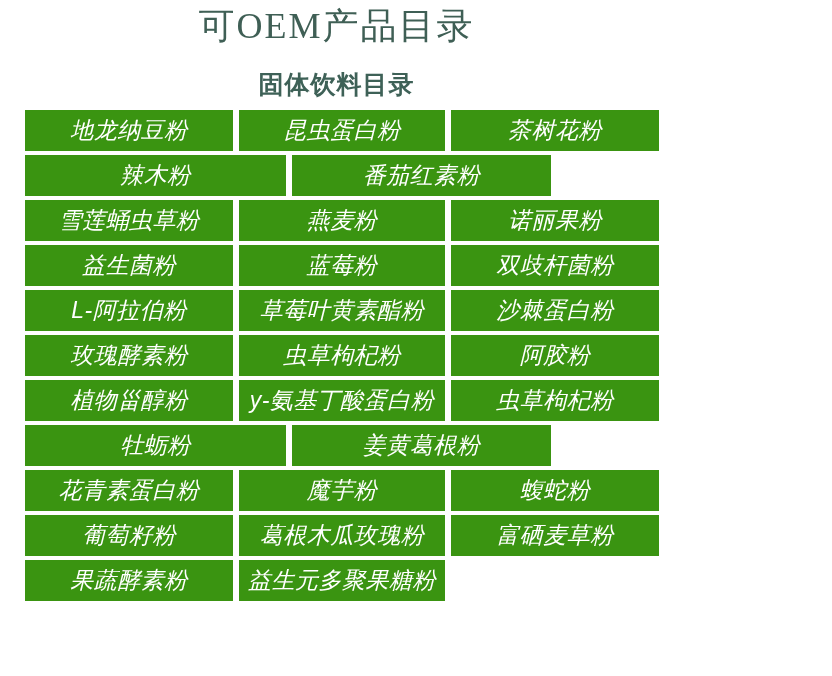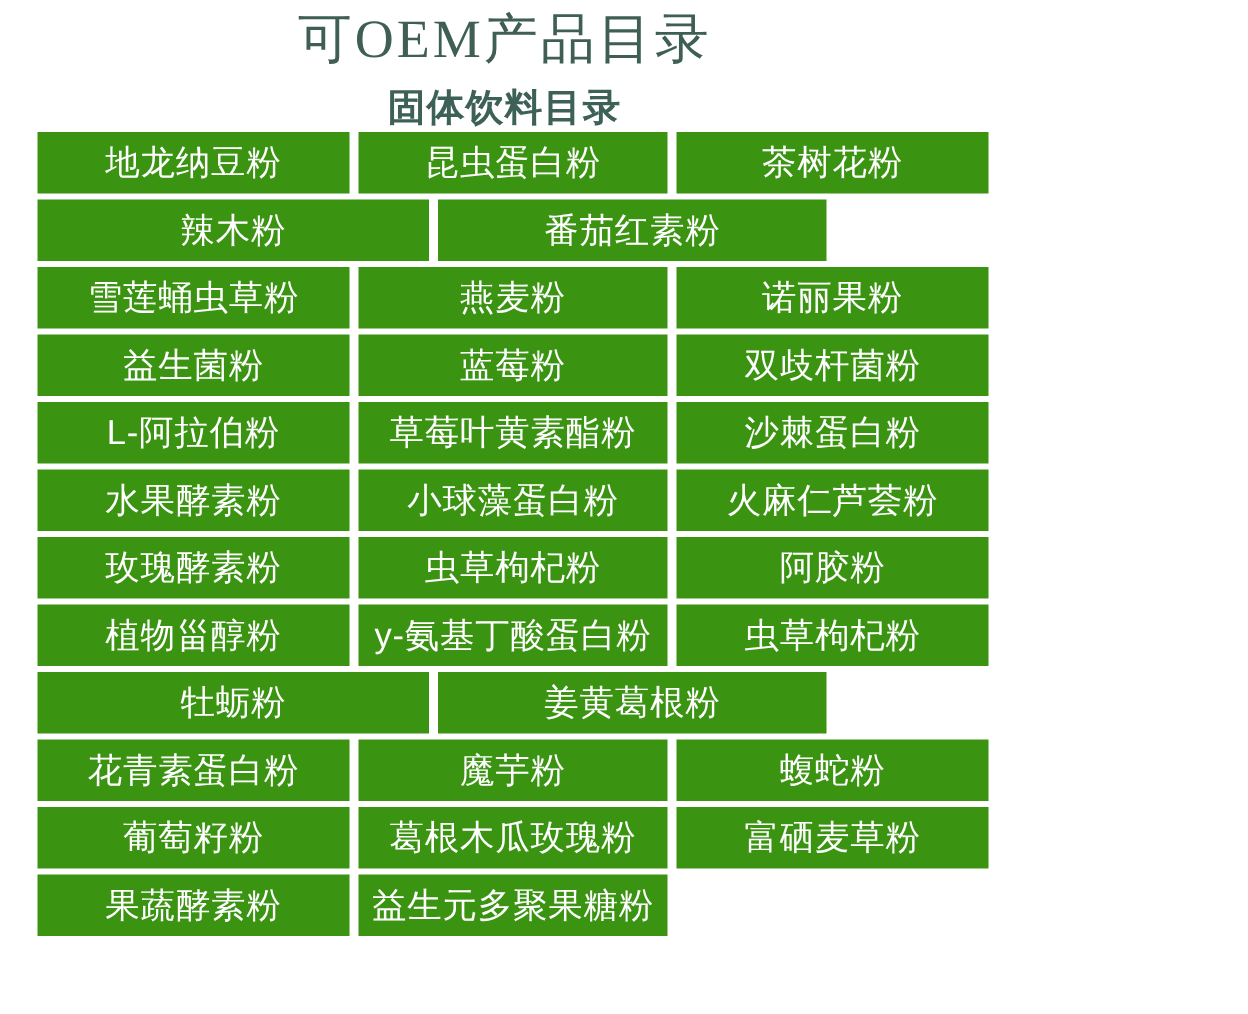--- a/index.html
+++ b/index.html
@@ -33,27 +33,29 @@
     font-weight: 400;
     white-space: nowrap;
   }
   .sub-title {
     font-family: "Liberation Sans", "DejaVu Sans", sans-serif;
     font-size: 25px;
     line-height: 32px;
     color: #3e6157;
     font-weight: bold;
     letter-spacing: 1px;
-    margin-top: 8px;
+    margin-top: 20px;
     white-space: nowrap;
   }
   .grid {
+    margin-top: 10px;
     padding-left: 25px;
     padding-right: 14px;
     box-sizing: border-box;
+    font-style: italic;
   }
   .grid-row {
     display: flex;
     flex-direction: row;
     margin-bottom: 4px;
     height: 41px;
   }
   .cell {
     background: #3a9411;
     color: #ffffff;
@@ -106,25 +108,20 @@
         <div class="cell col0">益生菌粉</div>
         <div class="cell col1">蓝莓粉</div>
         <div class="cell col2">双歧杆菌粉</div>
       </div>
       <div class="grid-row">
         <div class="cell col0">L-阿拉伯粉</div>
         <div class="cell col1">草莓叶黄素酯粉</div>
         <div class="cell col2">沙棘蛋白粉</div>
       </div>
       <div class="grid-row">
-        <div class="cell col0">水果酵素粉</div>
-        <div class="cell col1">小球藻蛋白粉</div>
-        <div class="cell col2">火麻仁芦荟粉</div>
-      </div>
-      <div class="grid-row">
         <div class="cell col0">玫瑰酵素粉</div>
         <div class="cell col1">虫草枸杞粉</div>
         <div class="cell col2">阿胶粉</div>
       </div>
       <div class="grid-row">
         <div class="cell col0">植物甾醇粉</div>
         <div class="cell col1">y-氨基丁酸蛋白粉</div>
         <div class="cell col2">虫草枸杞粉</div>
       </div>
       <div class="grid-row">

